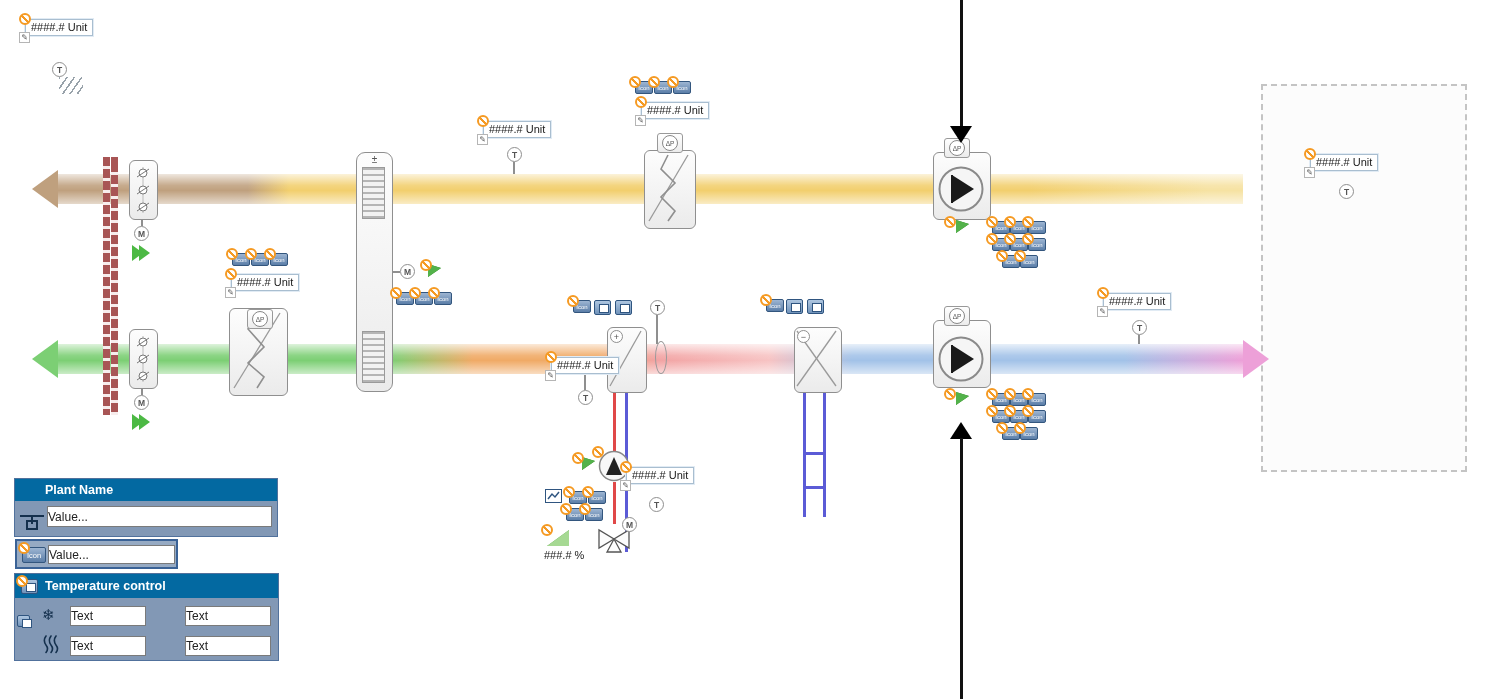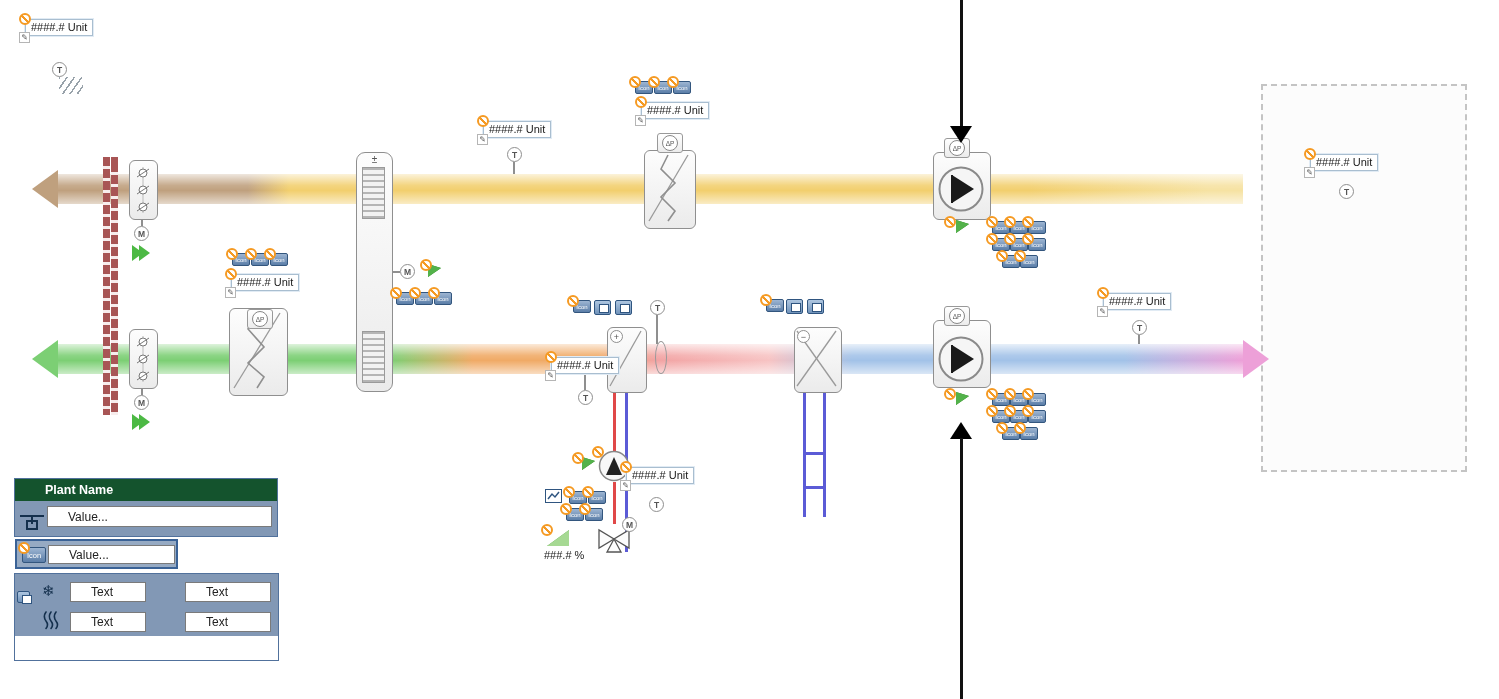--- a/index.html
+++ b/index.html
@@ -49,24 +49,24 @@
   .stripes{position:absolute;left:5px;width:23px;height:52px;border:1px solid #9a9a9a;box-sizing:border-box;
            background:repeating-linear-gradient(180deg,#b5b5b5 0 2px,#f2f2f2 2px 6px);}
   .pm{position:absolute;top:1px;left:0;width:100%;text-align:center;font-size:10px;color:#555;}
   .pipe-red{position:absolute;width:2.5px;background:#e04848;z-index:2;}
   .pipe-blue{position:absolute;width:2.5px;background:#5b5bd6;z-index:2;}
   .rung{position:absolute;height:2.5px;background:#5b5bd6;z-index:2;}
   .plain-label{position:absolute;font-size:11px;color:#222;white-space:nowrap;z-index:6;}
   .ellipse{position:absolute;border:1.5px solid #9a9a9a;border-radius:50%;background:transparent;z-index:3;box-sizing:border-box;}
   .dashed-box{position:absolute;border:2px dashed #c4c4c4;background:#fcfcfc;z-index:0;}
   .panel{position:absolute;z-index:8;outline:1px solid #51719c;}
-  .panel-header{position:relative;background:#14532d;color:#fff;font-weight:bold;font-size:12.5px;display:flex;align-items:center;}
+  .panel-header{position:relative;background:#0369a1;color:#fff;font-weight:bold;font-size:12.5px;display:flex;align-items:center;}
   .panel-body{position:relative;background:#8298b5;}
   .panel2{position:absolute;background:#96aac3;border:2px solid #3a6296;z-index:8;box-sizing:border-box;}
-  .tc-input{position:absolute;background:#fff;border:1px solid #7a7a7a;font-size:12px;color:#222;padding:0 20px;
+  .tc-input{position:absolute;background:#fff;border:1px solid #7a7a7a;font-size:12px;color:#222;padding:0 0;
             font-family:inherit;z-index:2;box-sizing:border-box;}
   .glyph{position:absolute;font-size:15px;color:#14304d;z-index:2;}
   .arrow-line{position:absolute;width:3px;background:#111;z-index:9;}
   .arrow-head{position:absolute;width:0;height:0;z-index:9;}
 </style>
 </head>
 <body>
 
 <div class="canvas">
 
@@ -419,20 +419,25 @@
     </div>
   </div>
 
   <div class="panel2" style="left:15px;top:539px;width:163px;height:30px">
     <span class="icon-badge big" style="left:5px;top:6px">Icon</span>
     <span class="no-badge" style="left:1px;top:1px"></span>
     <input class="tc-input" style="left: 31px; top: 4px; width: 127px; height: 19px;" value="Value...">
   </div>
 
   <div class="panel" style="left:15px;top:574px;width:263px;height:86px">
+    <div class="panel-header" style="height:24px;padding-left:30px">
+      <span class="blue-icon" style="left:6px;top:5px"></span>
+      <span class="no-badge" style="left:1px;top:1px"></span>
+      <span>Temperature control</span>
+    </div>
     <div class="panel-body" style="height:62px">
       <span class="blue-icon" style="left:2px;top:17px;width:13px;height:12px"></span>
       <span class="glyph" style="left:27px;top:8px">❄</span>
       <input class="tc-input" style="left: 55px; top: 8px; width: 76px; height: 20px;" value="Text">
       <input class="tc-input" style="left: 170px; top: 8px; width: 86px; height: 20px;" value="Text">
       <svg class="svg-abs" style="left:28px;top:36px;z-index:2" width="16" height="20" viewBox="0 0 16 20">
         <g fill="none" stroke="#14304d" stroke-width="1.6" stroke-linecap="round">
           <path d="M3 2 C0.8 5, 0.8 8, 3 11 C5 13.5, 5 16, 3 18.5"></path>
           <path d="M8 2 C5.8 5, 5.8 8, 8 11 C10 13.5, 10 16, 8 18.5"></path>
           <path d="M13 2 C10.8 5, 10.8 8, 13 11 C15 13.5, 15 16, 13 18.5"></path>

